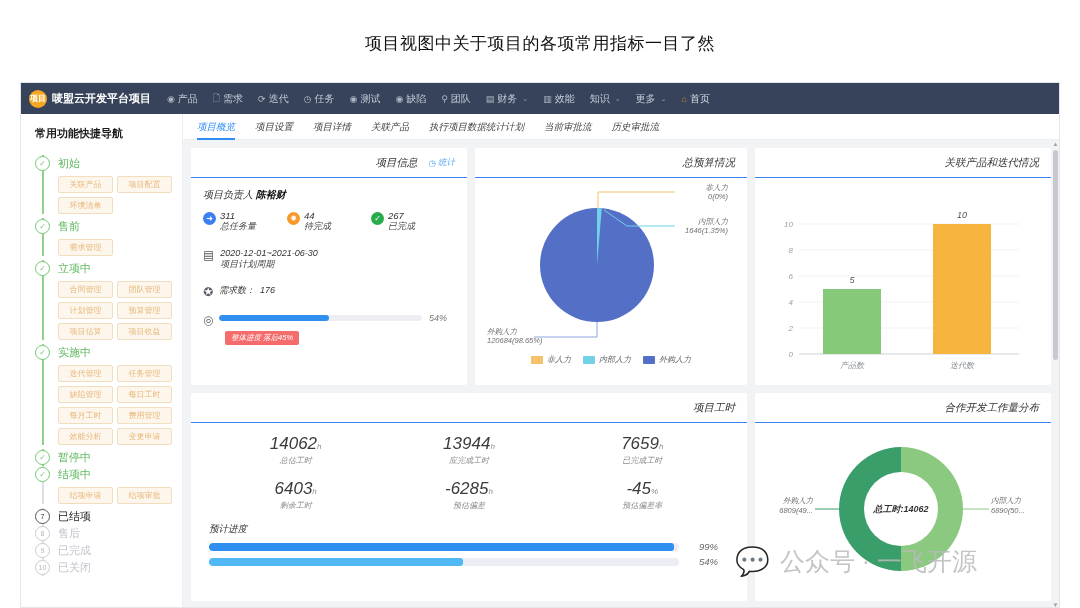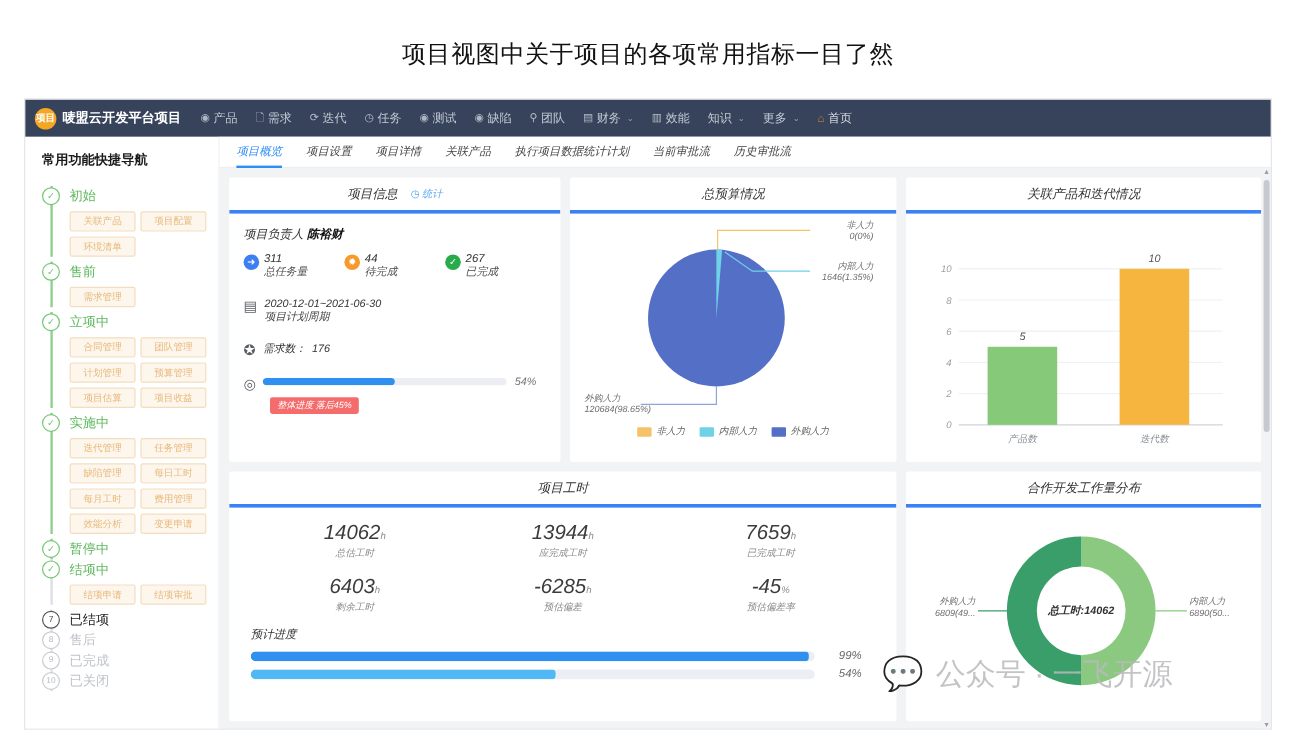--- a/index.html
+++ b/index.html
@@ -4,21 +4,21 @@
 <style>
   * { box-sizing: border-box; margin: 0; padding: 0; }
   html, body {
     width: 1080px; height: 608px;
     background: #ffffff;
     font-family: "Liberation Sans", "DejaVu Sans", sans-serif;
     overflow: hidden;
   }
   .page-title {
     text-align: center;
-    font-size: 20px;
+    font-size: 17px;
     color: #111;
     padding-top: 32px;
     letter-spacing: .5px;
   }
   .app-window {
     position: absolute;
     left: 20px; top: 82px;
     width: 1040px; height: 526px;
     background: #f2f3f5;
     overflow: hidden;
@@ -96,22 +96,22 @@
     height: 26px; background: #fff; display: flex; align-items: center;
     padding-left: 14px; gap: 20px; border-bottom: 1px solid #ebeef2;
     font-size: 9.5px; color: #444; flex: none;
   }
   .tab { height: 26px; line-height: 26px; cursor: pointer; white-space: nowrap; }
   .tab.active { color: #2f8ef4; border-bottom: 2px solid #2f8ef4; font-weight: 500; }
   .grid-area { flex: 1; padding: 8px; display: flex; flex-direction: column; gap: 8px; overflow: hidden; }
   .row { display: flex; gap: 8px; }
   .card { background: #fff; border-radius: 2px; display: flex; flex-direction: column; overflow: hidden; }
   .card-head {
-    height: 30px; display: flex; align-items: center; justify-content: center;
-    padding: 0 12px; border-bottom: 3px solid #3b82f6; flex: none; gap: 11px;
+    height: 30px; display: flex; align-items: center; justify-content: flex-end;
+    padding: 0 12px; border-bottom: 1px solid #3b82f6; flex: none; gap: 11px;
   }
   .card-title { font-size: 10.5px; color: #333; }
   .card-link { font-size: 8.5px; color: #5aa7f7; display: flex; align-items: center; gap: 2px; cursor: pointer; }
   .card-body { flex: 1; padding: 10px 12px; position: relative; }
 
   
   .owner { font-size: 10px; color: #333; margin-bottom: 8px; }
   .owner b { color: #111; }
   .stats { display: flex; gap: 0; margin-bottom: 16px; }
   .stat { display: flex; align-items: flex-start; gap: 4px; width: 86px; }

